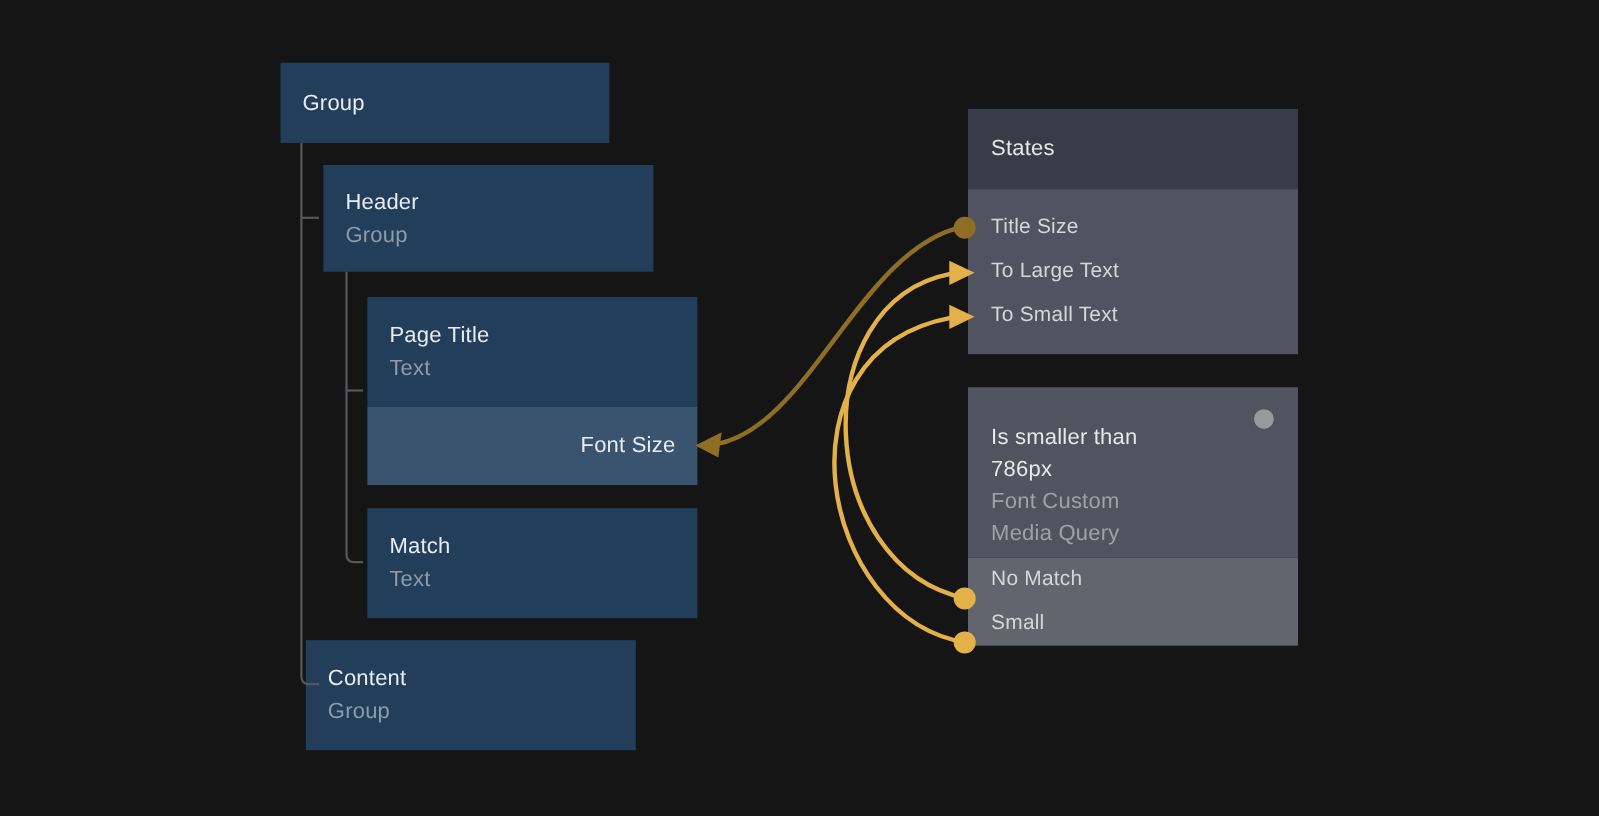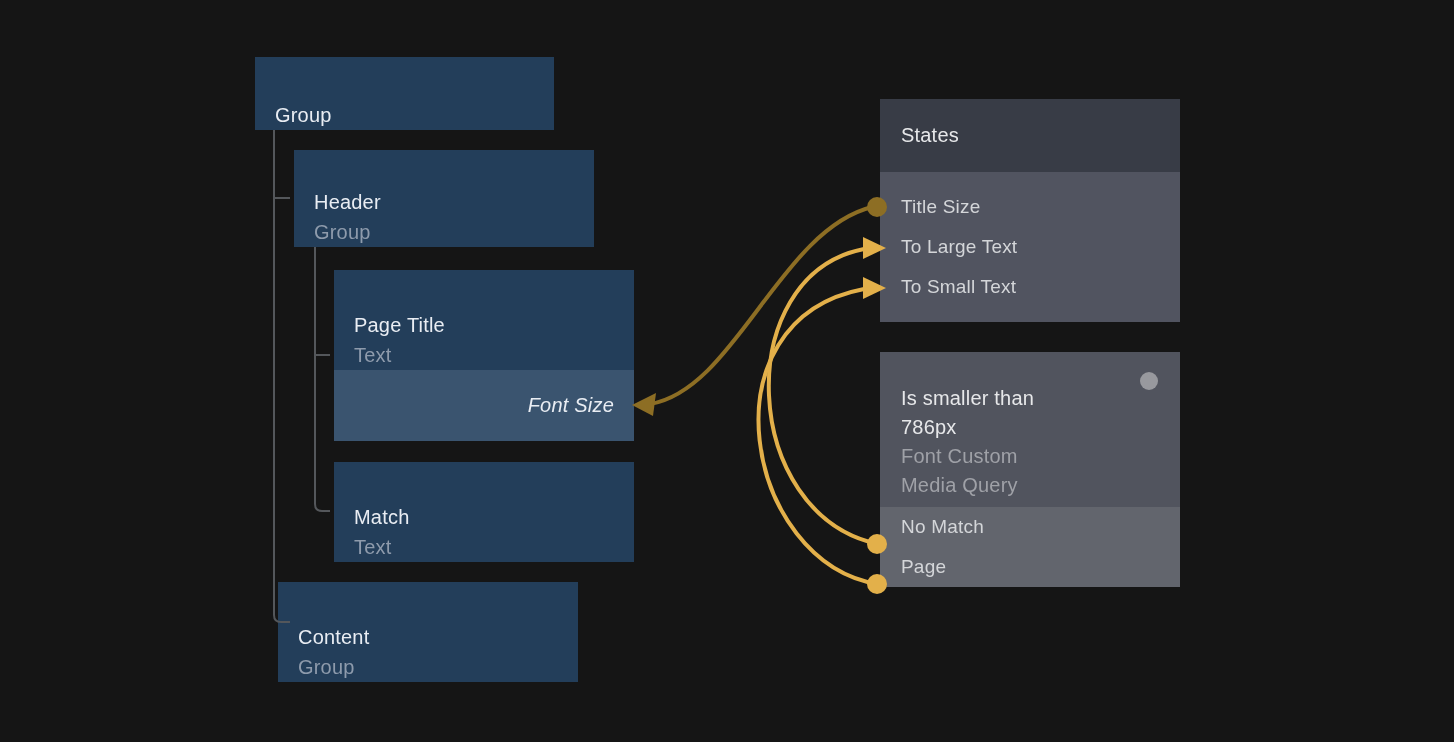--- a/index.html
+++ b/index.html
@@ -11,35 +11,35 @@
     --tree-line:#54575b; --gold:#e3b04a; --gold-dark:#8d6e24; --gray-dot:#98999e;
   }
   html,body{margin:0;padding:0;}
   body{
     width:1454px;height:742px;position:relative;overflow:hidden;
     background:var(--bg);
     font-family:"Liberation Sans","DejaVu Sans",sans-serif;
   }
   .node{
     position:absolute;width:300px;background:var(--box-blue);
-    display:flex;flex-direction:column;justify-content:flex-end;
+    display:flex;flex-direction:column;justify-content:center;
     padding-left:20px;box-sizing:border-box;
   }
   .node .title{font-size:20px;line-height:30px;color:var(--box-title);font-weight:500;letter-spacing:.2px;}
   .node .subtitle{font-size:20px;line-height:30px;color:var(--box-subtitle);letter-spacing:.2px;}
   .node-group{left:255px;top:57px;height:73px;width:299px;}
   .node-header{left:294px;top:150px;height:97px;}
   .node-page-title{left:334px;top:270px;height:100px;}
   .node-date{left:334px;top:462px;height:100px;}
   .node-content{left:278px;top:582px;height:100px;}
   .property-row{
     position:absolute;left:334px;top:370px;width:300px;height:71px;
     background:var(--row-blue);display:flex;align-items:center;justify-content:flex-end;
     padding-right:20px;box-sizing:border-box;
-    font-size:20px;color:var(--box-title);font-weight:500;letter-spacing:.2px;font-style:italic;
+    font-size:20px;color:var(--box-title);font-weight:500;letter-spacing:.2px;
   }
   .panel{position:absolute;width:300px;}
   .panel-hd{box-sizing:border-box;padding-left:21px;}
   .states-panel{left:880px;top:99px;}
   .states-panel .panel-hd{
     height:73px;background:var(--states-header);display:flex;align-items:center;
     font-size:20px;font-weight:500;color:var(--panel-title);letter-spacing:.2px;
   }
   .states-panel .panel-body{background:var(--states-body);padding:15px 0;}
   .query-panel{left:880px;top:352px;}
@@ -103,21 +103,21 @@
 </div>
 
 <div class="panel query-panel">
   <div class="panel-hd">
     <div class="query-title">Is smaller than 786px</div>
     <div class="query-subtitle">Font Custom Media Query</div>
     <div class="port-dot"></div>
   </div>
   <div class="panel-body">
     <div class="item">No Match</div>
-    <div class="item">Page</div>
+    <div class="item">Small</div>
   </div>
 </div>
 
 <svg class="overlay" width="1454" height="742" viewBox="0 0 1454 742">
 
   <g fill="none" stroke="var(--tree-line)" stroke-width="2">
     <path d="M274 130 L274 615 Q274 622 281 622 L290 622"></path>
     <path d="M274 198 L290 198"></path>
     <path d="M315 247 L315 504 Q315 511 322 511 L330 511"></path>
     <path d="M315 355 L330 355"></path>

